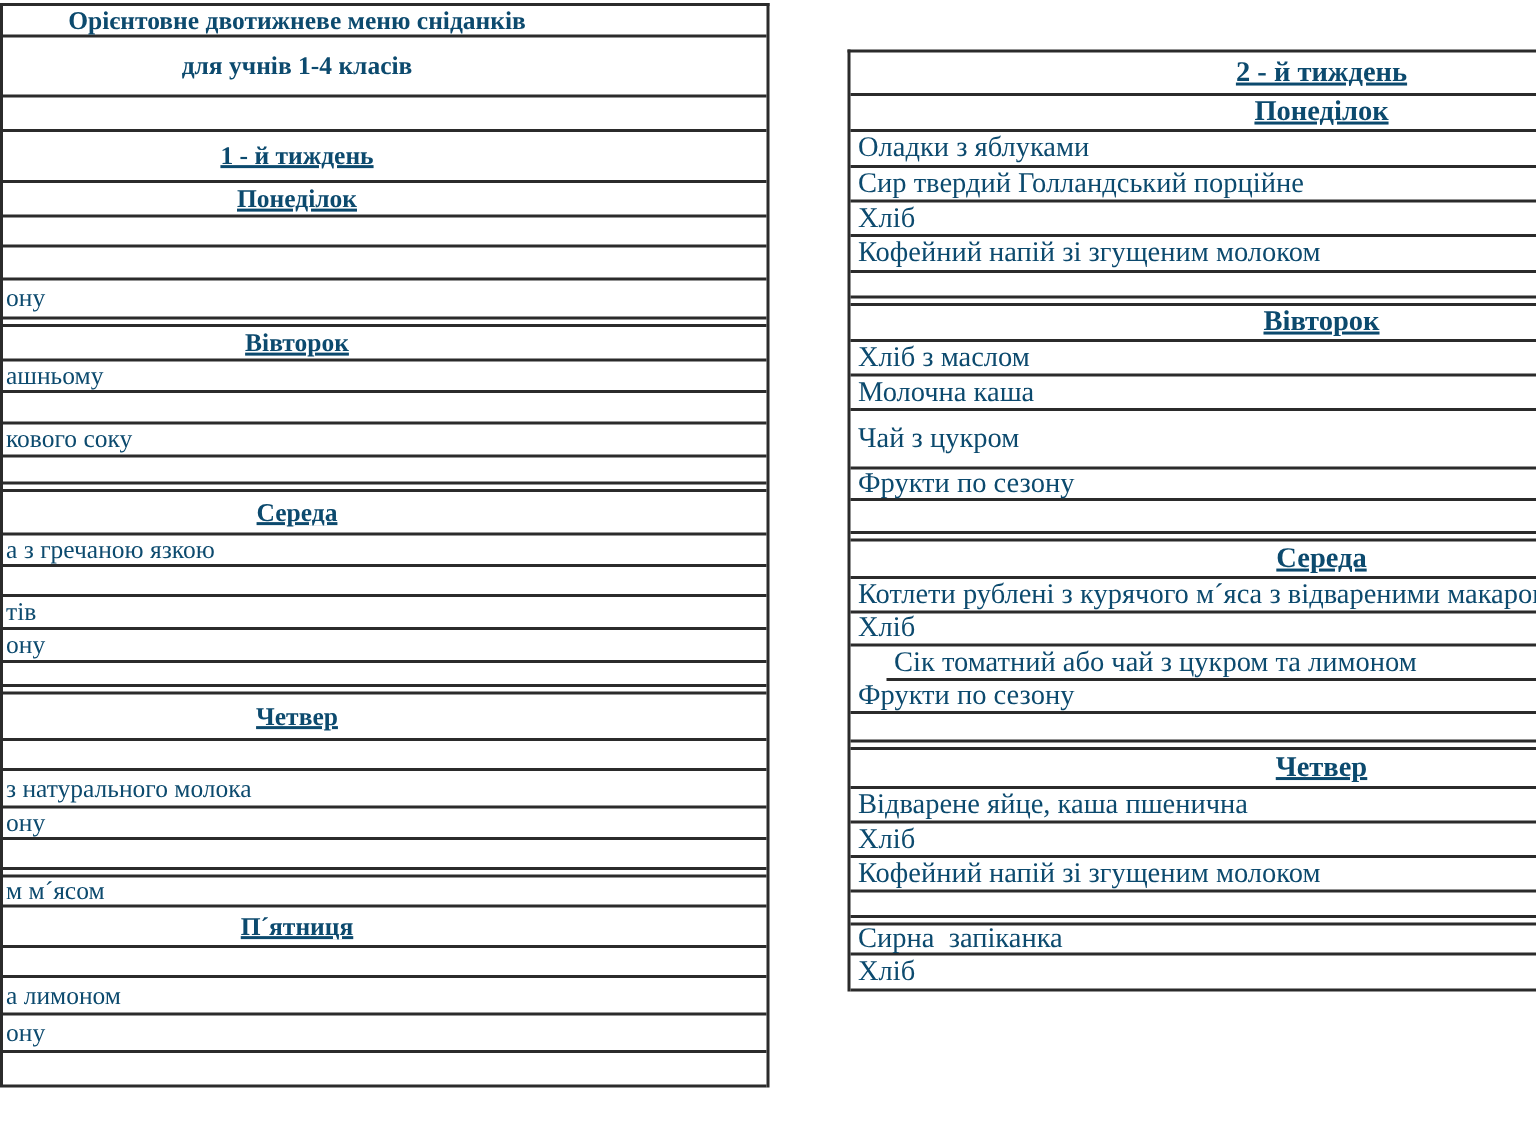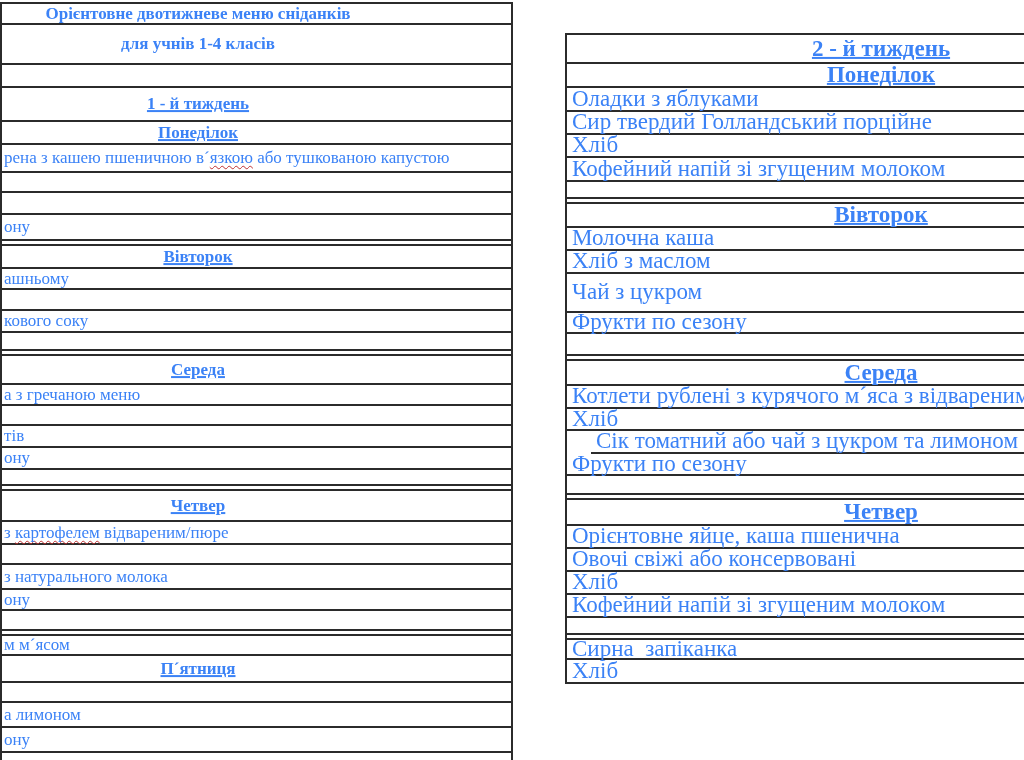--- a/index.html
+++ b/index.html
@@ -1,32 +1,32 @@
 <!DOCTYPE html>
 <html><head>
 <meta charset="utf-8">
 <style>
   html,body{margin:0;padding:0;background:#ffffff;}
   .canvas{
     position:relative;width:1024px;height:760px;overflow:hidden;
-    background:#ffffff;color:#3b82f6;
+    background:#ffffff;color:#0c4a6e;
     font-family:"Liberation Serif","DejaVu Serif",serif;
   }
   .menu-table{
     position:absolute;box-sizing:border-box;background:#ffffff;
     border-top:2px solid #2b2b2b;border-left:2px solid #2b2b2b;
   }
   .menu-table.left{left:0;top:2px;width:513px;border-right:2px solid #2b2b2b;}
   .menu-table.right{left:565px;top:33px;width:459px;border-right:none;}
   .row{
     position:relative;box-sizing:border-box;display:flex;align-items:center;
     border-bottom:2px solid #2b2b2b;overflow:visible;
   }
   .left .row{font-size:17px;}
-  .right .row{font-size:23px;}
+  .right .row{font-size:19px;}
   .line{white-space:pre;display:inline-block;line-height:1.05;}
   .left  .dish .line{padding-left:2px;}
   .right .dish .line{padding-left:5px;}
   .label{
     position:absolute;top:50%;transform:translate(-50%,-50%);
     white-space:pre;font-weight:bold;line-height:1.05;
   }
   .left  .label{left:196px;}
   .right .label{left:314px;}
   .header .label{text-decoration:underline;text-decoration-thickness:2px;}
@@ -48,23 +48,20 @@
       <div class="row title" style="height: 40px;">
         <span class="label">для учнів 1-4 класів</span>
       </div>
       <div class="row empty" style="height: 23px;"></div>
       <div class="row header" style="height: 34px;">
         <span class="label">1 - й тиждень</span>
       </div>
       <div class="row header" style="height: 23px;">
         <span class="label">Понеділок</span>
       </div>
-      <div class="row dish" style="height: 28px;">
-        <span class="line"><span>рена з кашею пшеничною в´</span><span class="w">язкою</span><span> або тушкованою капустою</span></span>
-      </div>
       <div class="row empty" style="height: 20px;"></div>
       <div class="row empty" style="height: 22px;"></div>
       <div class="row dish" style="height: 26px;">
         <span class="line"><span>ону</span></span>
       </div>
       <div class="row thin" style="height: 5px;"></div>
       <div class="row header" style="height: 23px;">
         <span class="label">Вівторок</span>
       </div>
       <div class="row dish" style="height: 21px;">
@@ -73,36 +70,33 @@
       <div class="row empty" style="height: 21px;"></div>
       <div class="row dish" style="height: 22px;">
         <span class="line"><span>кового соку</span></span>
       </div>
       <div class="row empty" style="height: 18px;"></div>
       <div class="row thin" style="height: 5px;"></div>
       <div class="row header" style="height: 29px;">
         <span class="label">Середа</span>
       </div>
       <div class="row dish" style="height: 21px;">
-        <span class="line"><span>а з гречаною меню</span></span>
+        <span class="line"><span>а з гречаною язкою</span></span>
       </div>
       <div class="row empty" style="height: 20px;"></div>
       <div class="row dish" style="height: 22px;">
         <span class="line"><span>тів</span></span>
       </div>
       <div class="row dish" style="height: 22px;">
         <span class="line"><span>ону</span></span>
       </div>
       <div class="row empty" style="height: 16px;"></div>
       <div class="row thin" style="height: 5px;"></div>
       <div class="row header" style="height: 31px;">
         <span class="label">Четвер</span>
-      </div>
-      <div class="row dish" style="height: 23px;">
-        <span class="line"><span>з </span><span class="w">картофелем</span><span> відвареним/пюре</span></span>
       </div>
       <div class="row empty" style="height: 20px;"></div>
       <div class="row dish" style="height: 25px;">
         <span class="line"><span>з натурального молока</span></span>
       </div>
       <div class="row dish" style="height: 21px;">
         <span class="line"><span>ону</span></span>
       </div>
       <div class="row empty" style="height: 20px;"></div>
       <div class="row thin" style="height: 5px;"></div>
@@ -139,24 +133,24 @@
       </div>
       <div class="row dish" style="height: 24px;">
         <span class="line"><span>Кофейний напій зі згущеним молоком</span></span>
       </div>
       <div class="row empty" style="height: 17px;"></div>
       <div class="row thin" style="height: 5px;"></div>
       <div class="row header" style="height: 24px;">
         <span class="label">Вівторок</span>
       </div>
       <div class="row dish" style="height: 23px;">
-        <span class="line"><span>Молочна каша</span></span>
+        <span class="line"><span>Хліб з маслом</span></span>
       </div>
       <div class="row dish" style="height: 23px;">
-        <span class="line"><span>Хліб з маслом</span></span>
+        <span class="line"><span>Молочна каша</span></span>
       </div>
       <div class="row dish" style="height: 39px;">
         <span class="line"><span>Чай з цукром</span></span>
       </div>
       <div class="row dish" style="height: 21px;">
         <span class="line"><span>Фрукти по сезону</span></span>
       </div>
       <div class="row empty" style="height: 22px;"></div>
       <div class="row thin" style="height: 5px;"></div>
       <div class="row header" style="height: 25px;">
@@ -173,24 +167,21 @@
       </div>
       <div class="row dish" style="height: 22px;">
         <span class="line"><span>Фрукти по сезону</span></span>
       </div>
       <div class="row empty" style="height: 19px;"></div>
       <div class="row thin" style="height: 5px;"></div>
       <div class="row header" style="height: 26px;">
         <span class="label">Четвер</span>
       </div>
       <div class="row dish" style="height: 23px;">
-        <span class="line"><span>Орієнтовне яйце, каша пшенична</span></span>
-      </div>
-      <div class="row dish" style="height: 23px;">
-        <span class="line"><span>Овочі свіжі або консервовані</span></span>
+        <span class="line"><span>Відварене яйце, каша пшенична</span></span>
       </div>
       <div class="row dish" style="height: 23px;">
         <span class="line"><span>Хліб</span></span>
       </div>
       <div class="row dish" style="height: 23px;">
         <span class="line"><span>Кофейний напій зі згущеним молоком</span></span>
       </div>
       <div class="row empty" style="height: 17px;"></div>
       <div class="row thin" style="height: 5px;"></div>
       <div class="row dish" style="height: 20px;">

